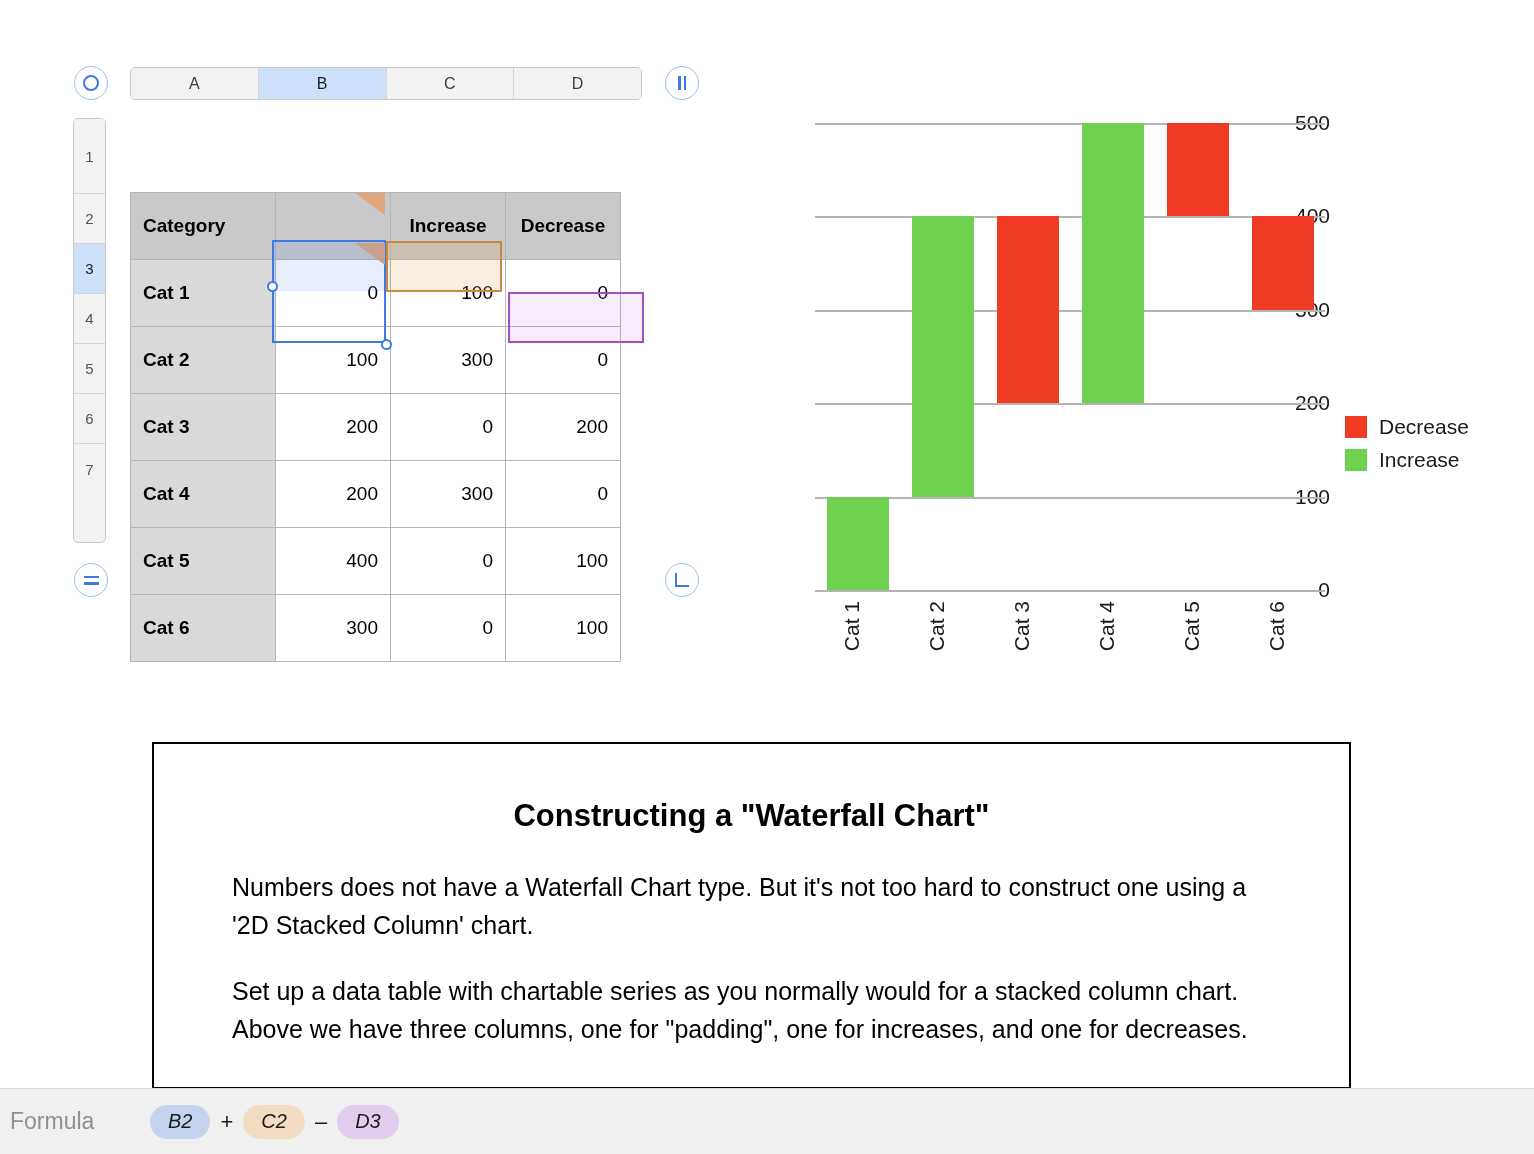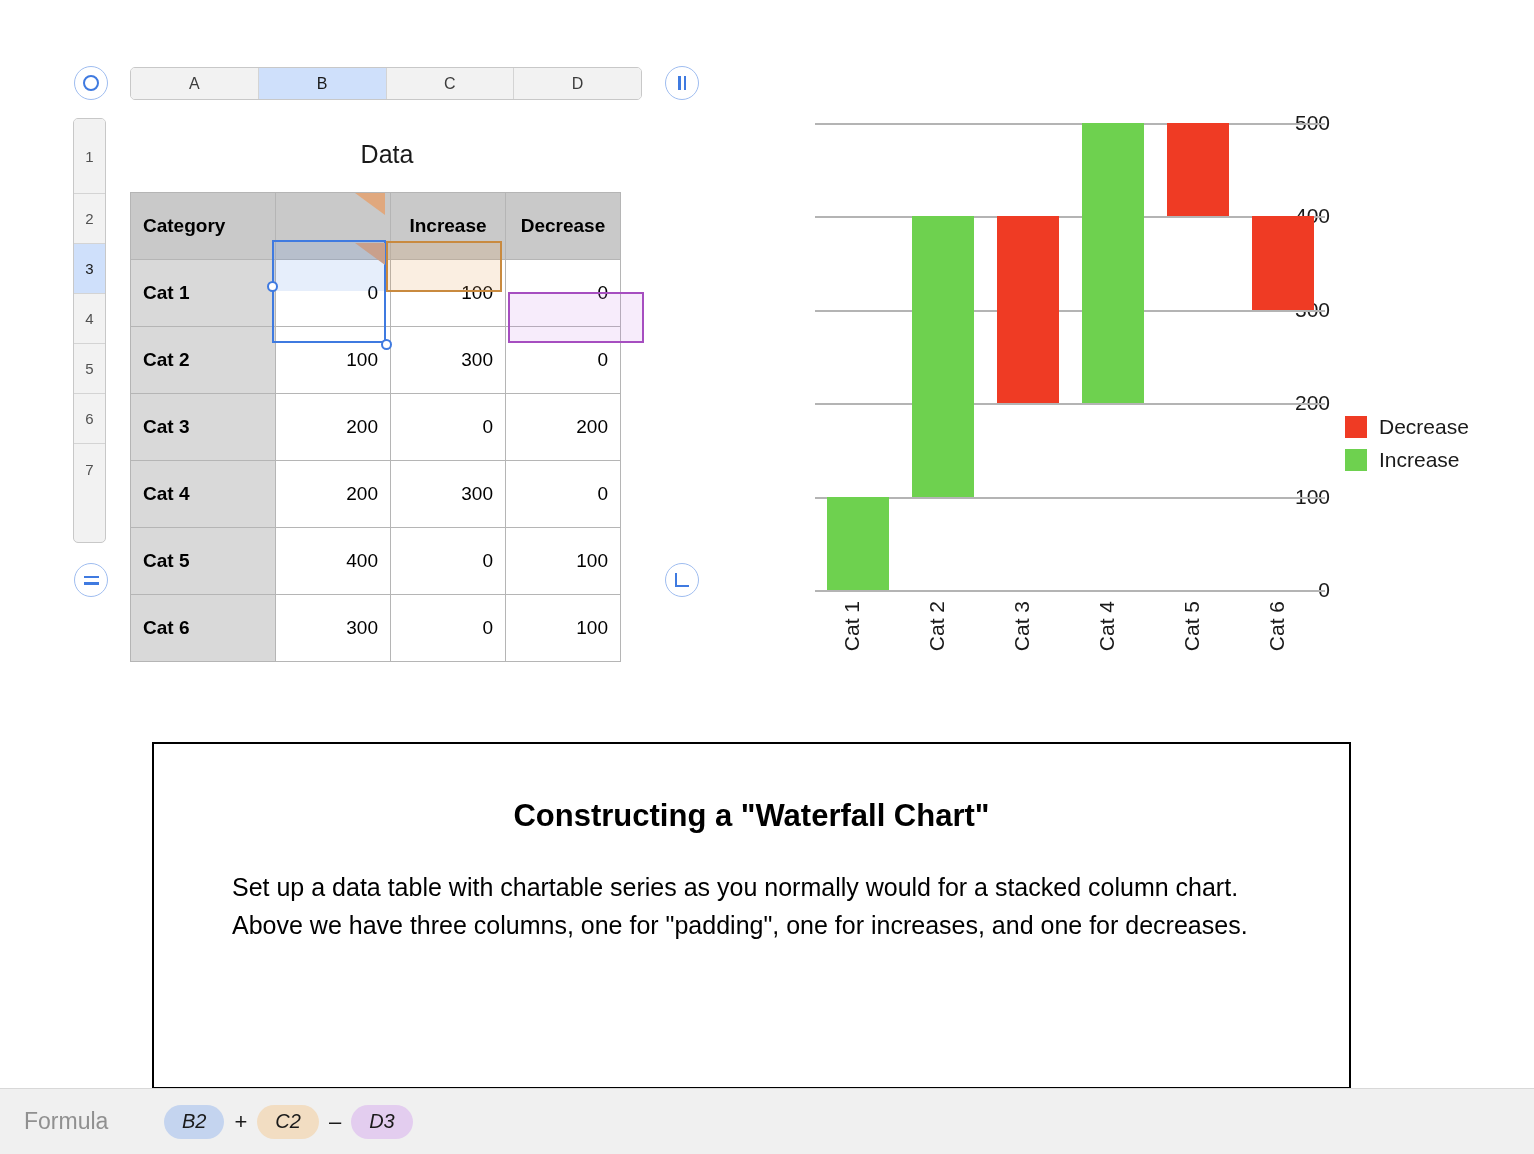--- a/index.html
+++ b/index.html
@@ -214,21 +214,21 @@
 
   
   .fbar {
     position: absolute; left: 0; bottom: 0;
     width: 1534px; height: 66px;
     background: #f0f0f0;
     border-top: 1px solid #d8d8d8;
     display: flex; align-items: center;
   }
   .fbar .flabel {
-    margin-left: 24px; width: 140px;
+    margin-left: 10px; width: 140px;
     font-size: 23px; color: #909090;
   }
   .token {
     display: inline-flex; align-items: center; justify-content: center;
     height: 34px; padding: 0 18px;
     border-radius: 17px;
     font-size: 20px; color: #1a1a1a; font-style: italic;
   }
   .token.b { background: #c4d4ef; }
   .token.c { background: #f2ddc2; }
@@ -269,21 +269,20 @@
   <div class="row-gutter">
     <div class="rowlabel head">1</div>
     <div class="rowlabel">2</div>
     <div class="rowlabel sel">3</div>
     <div class="rowlabel">4</div>
     <div class="rowlabel">5</div>
     <div class="rowlabel">6</div>
     <div class="rowlabel">7</div>
   </div>
 
-  <div class="table-title">Data</div>
 
   <table class="sheet">
     <thead>
       <tr>
         <th class="cat">Category</th>
         <th class="num"></th>
         <th class="num">Increase</th>
         <th class="num">Decrease</th>
       </tr>
     </thead>
@@ -376,20 +375,21 @@
       <span class="legend-label">Decrease</span>
     </div>
     <div class="legend-row">
       <span class="legend-swatch" style="background:#6ed14f;"></span>
       <span class="legend-label">Increase</span>
     </div>
   </div>
 
   <div class="info">
     <h2>Constructing a "Waterfall Chart"</h2>
+    <p>Numbers does not have a Waterfall Chart type. But it's not too hard to construct one using a '2D Stacked Column' chart.</p>
     <p>Set up a data table with chartable series as you normally would for a stacked column chart. Above we have three columns, one for "padding", one for increases, and one for decreases.</p>
   </div>
 
   <div class="fbar">
     <div class="flabel">Formula</div>
     <span class="token b">B2</span>
     <span class="op">+</span>
     <span class="token c">C2</span>
     <span class="op">–</span>
     <span class="token d">D3</span>

